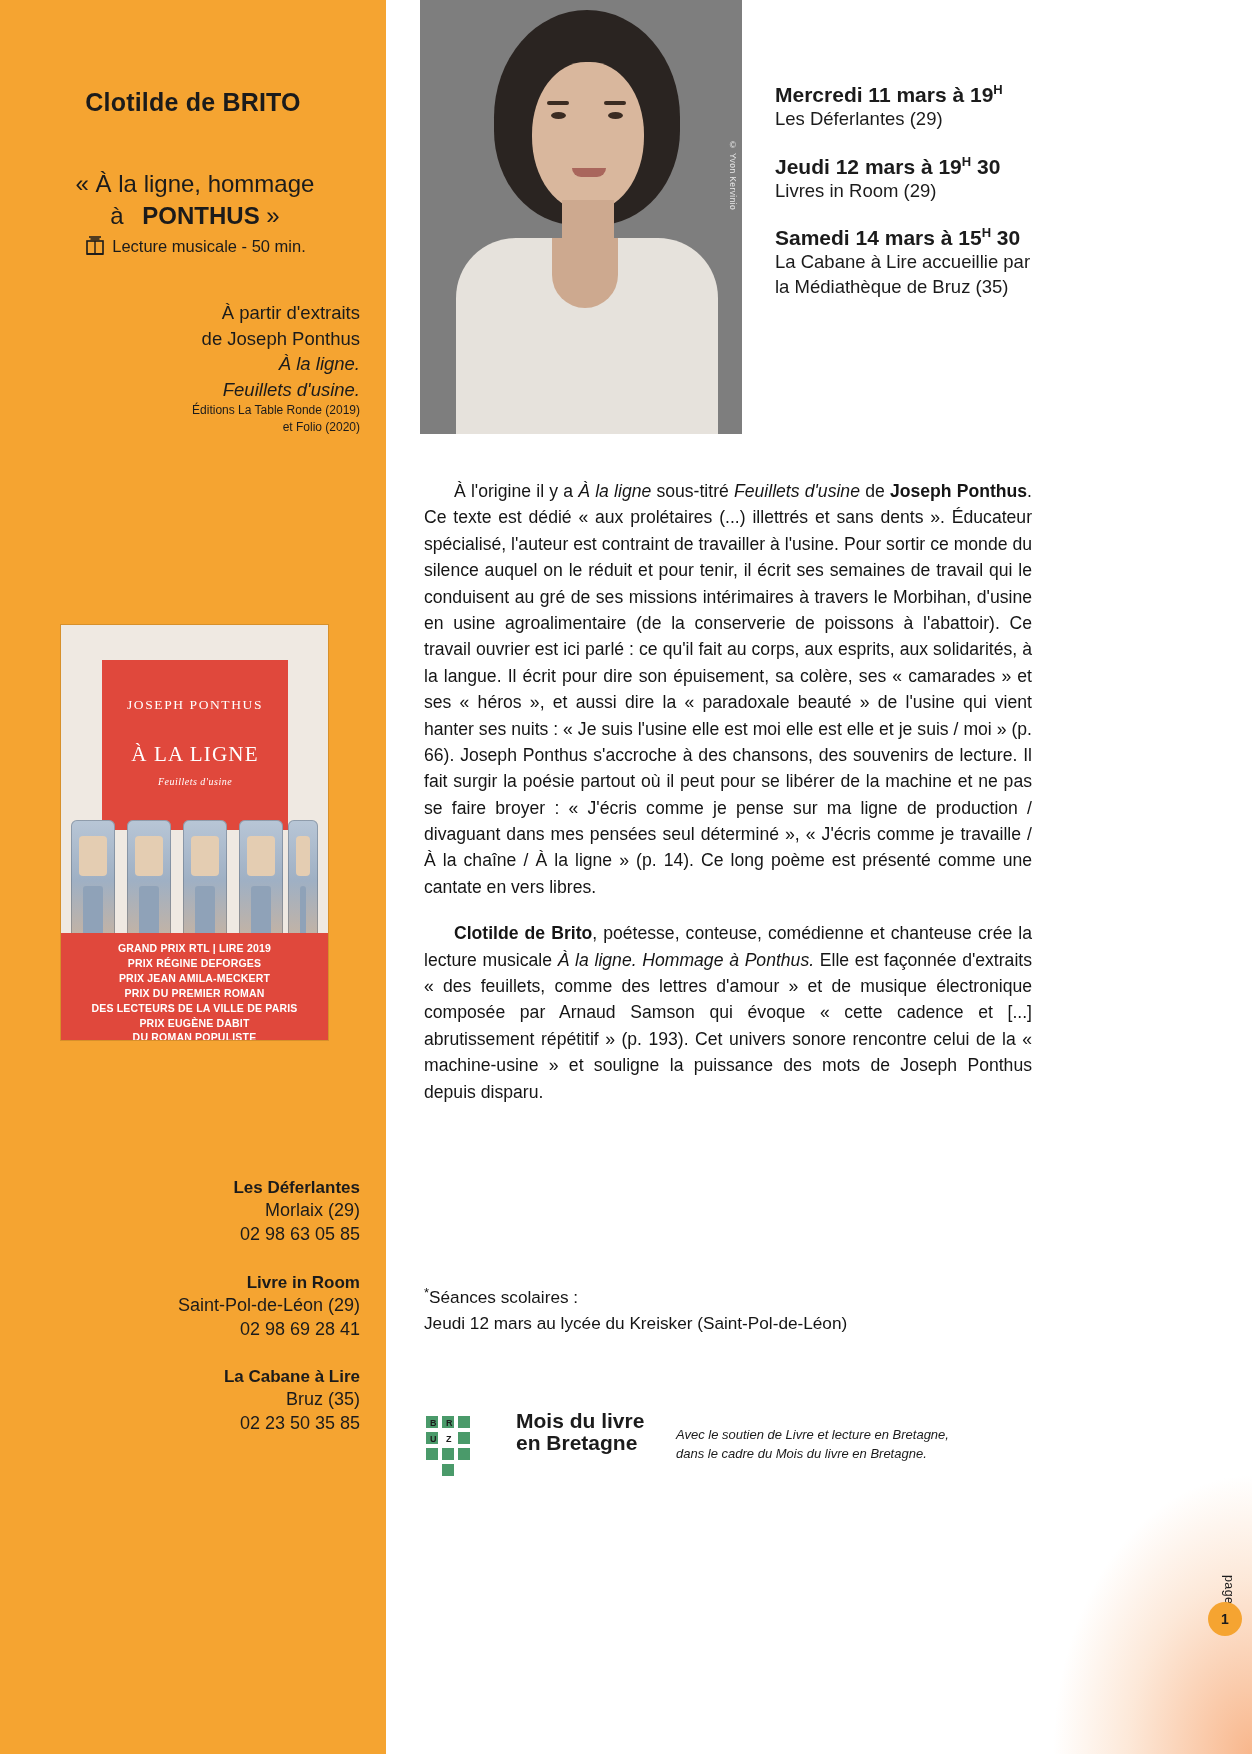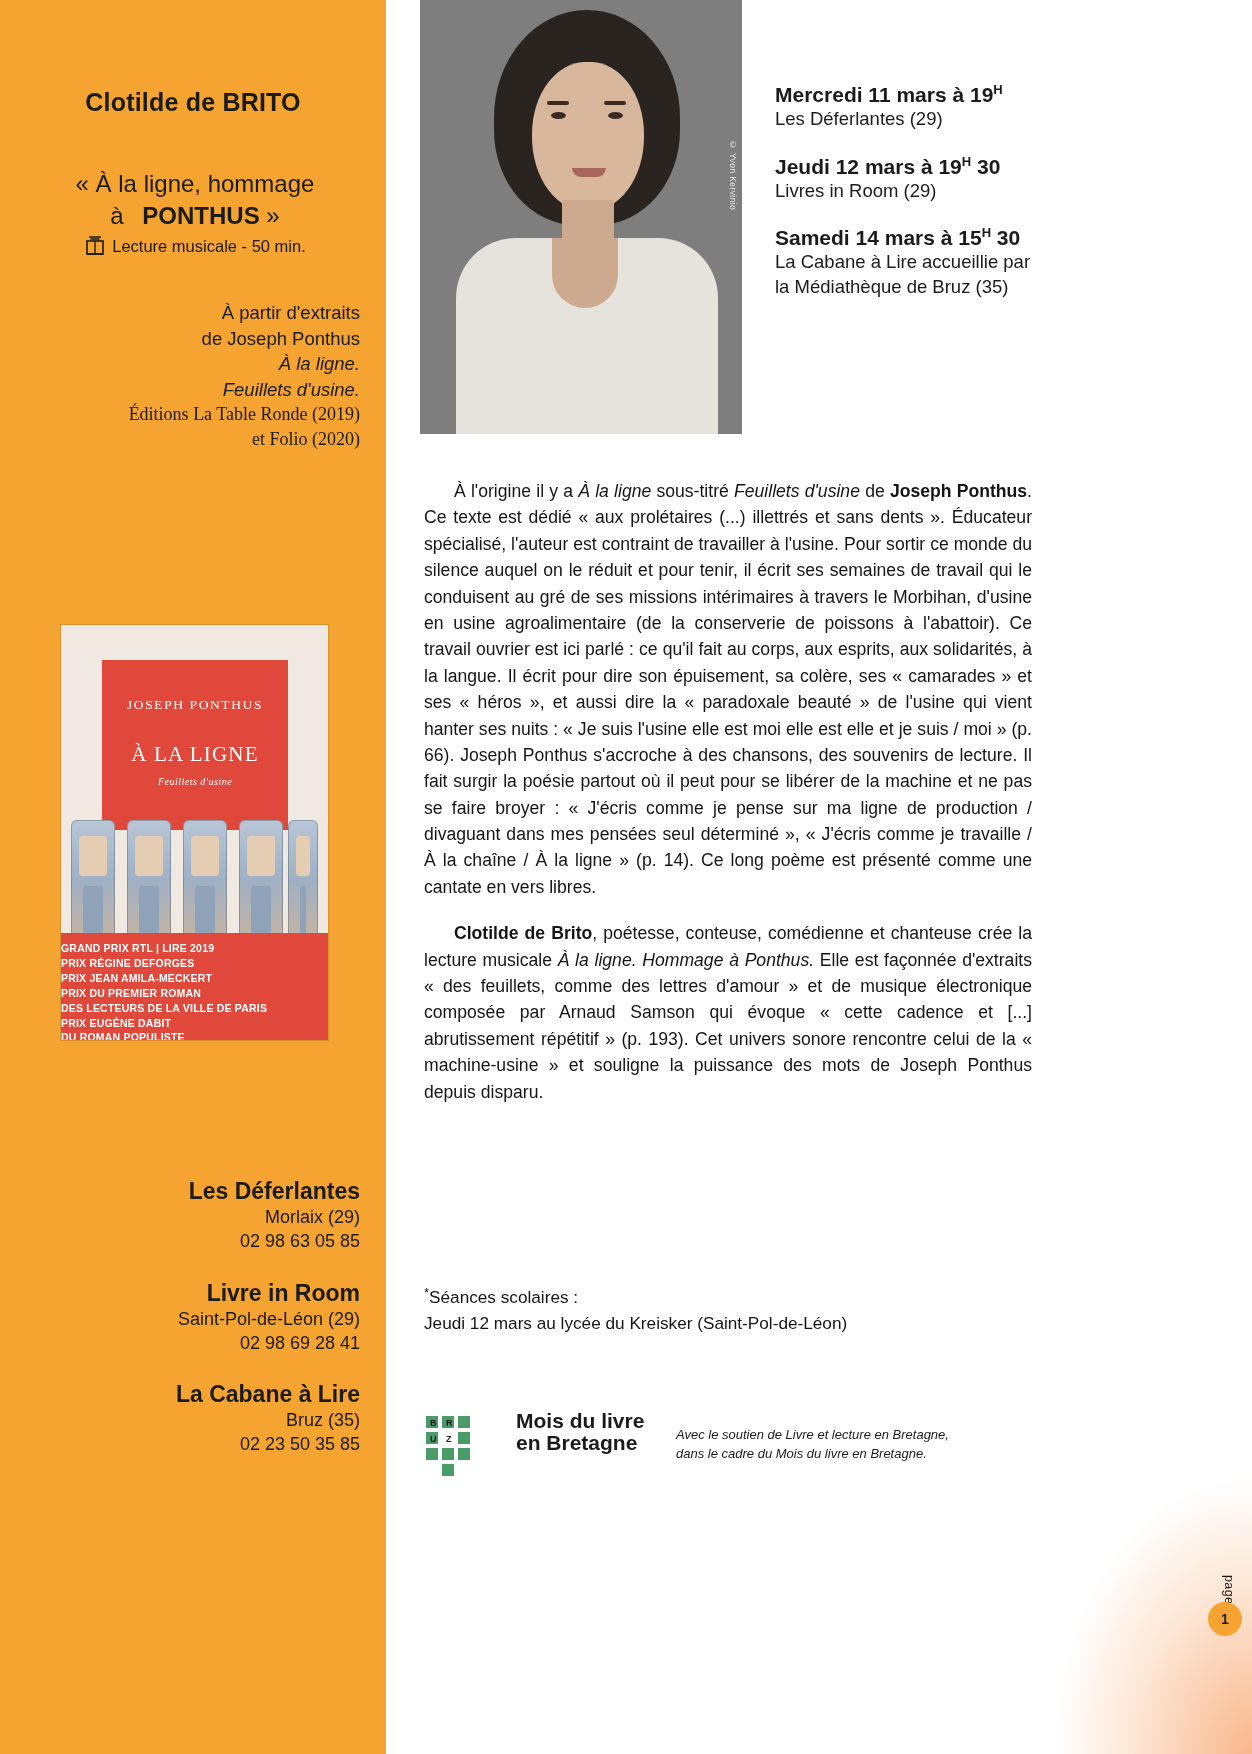--- a/index.html
+++ b/index.html
@@ -30,21 +30,21 @@
     text-align:center; font-size:16.5px; color:#1b1b1b;
   }
   .format-icon {
     display:inline-block; vertical-align:-6px; margin-right:6px;
   }
   .extract-block {
     position:absolute; left:30px; top:300px; width:330px;
     text-align:right; font-size:18.5px; color:#1b1b1b; line-height:1.38;
   }
   .extract-block .it { font-style:italic; }
-  .extract-block .small { font-size:18px;font-family:Liberation Serif, serif; }
+  .extract-block .small { font-size:12px; }
 
   
   .book {
     position:absolute; left:61px; top:625px; width:267px; height:415px;
     background:#efe9e2; box-shadow:0 0 0 1px rgba(0,0,0,0.12);
     overflow:hidden;
   }
   .book-top {
     position:absolute; left:41px; top:35px; width:186px; height:170px;
     background:#e0483c;
@@ -75,29 +75,29 @@
     content:""; position:absolute; left:8px; right:8px; top:16px; height:40px;
     background:#e4cdb2; border-radius:4px;
   }
   .fig::after{
     content:""; position:absolute; left:12px; right:12px; top:66px; height:62px;
     background:#8fa2b8; border-radius:3px;
   }
   .fig.f1{left:10px}.fig.f2{left:66px}.fig.f3{left:122px}.fig.f4{left:178px}.fig.f5{left:227px;width:30px}
   .book-band {
     position:absolute; left:0; bottom:0; width:267px; height:107px;
-    background:#e0483c; color:#fff; text-align:left;
+    background:#e0483c; color:#fff; text-align:center;
     padding-top:8px;
   }
   .book-band div { font-weight:bold; font-size:10.5px; line-height:1.42; letter-spacing:.2px; }
 
   
   .venues { position:absolute; left:30px; top:1178px; width:330px; text-align:right; }
   .venue { margin-bottom:26px; }
-  .venue .vn { font-weight:bold; font-size:23px; color:#1b1b1b; }
+  .venue .vn { font-weight:bold; font-size:17px; color:#1b1b1b; }
   .venue .vc { font-size:18px; color:#1b1b1b; line-height:1.35; }
 
   
   .photo {
     position:absolute; left:420px; top:0; width:322px; height:434px;
     background:#6d6d6d; overflow:hidden;
   }
   .photo .credit {
     position:absolute; right:4px; top:140px; width:14px;
     color:#e9e9e9; font-size:8.5px; writing-mode:vertical-rl;

